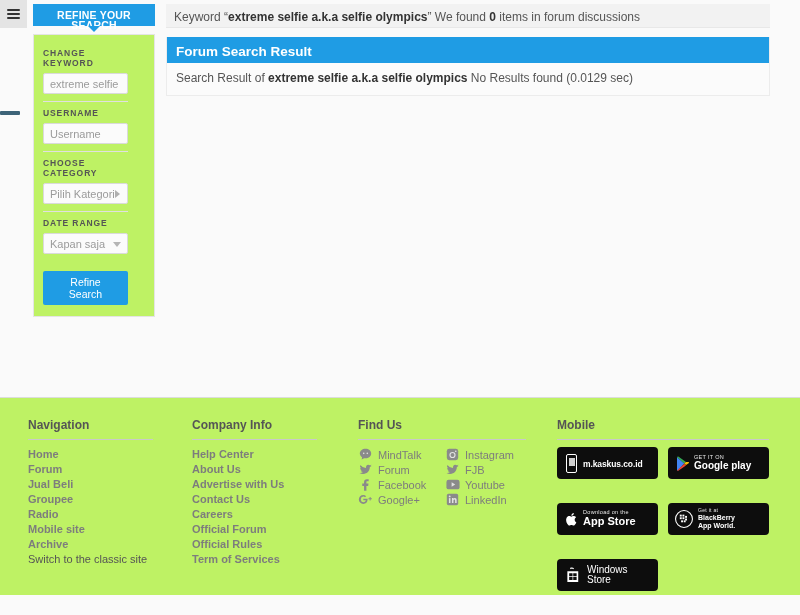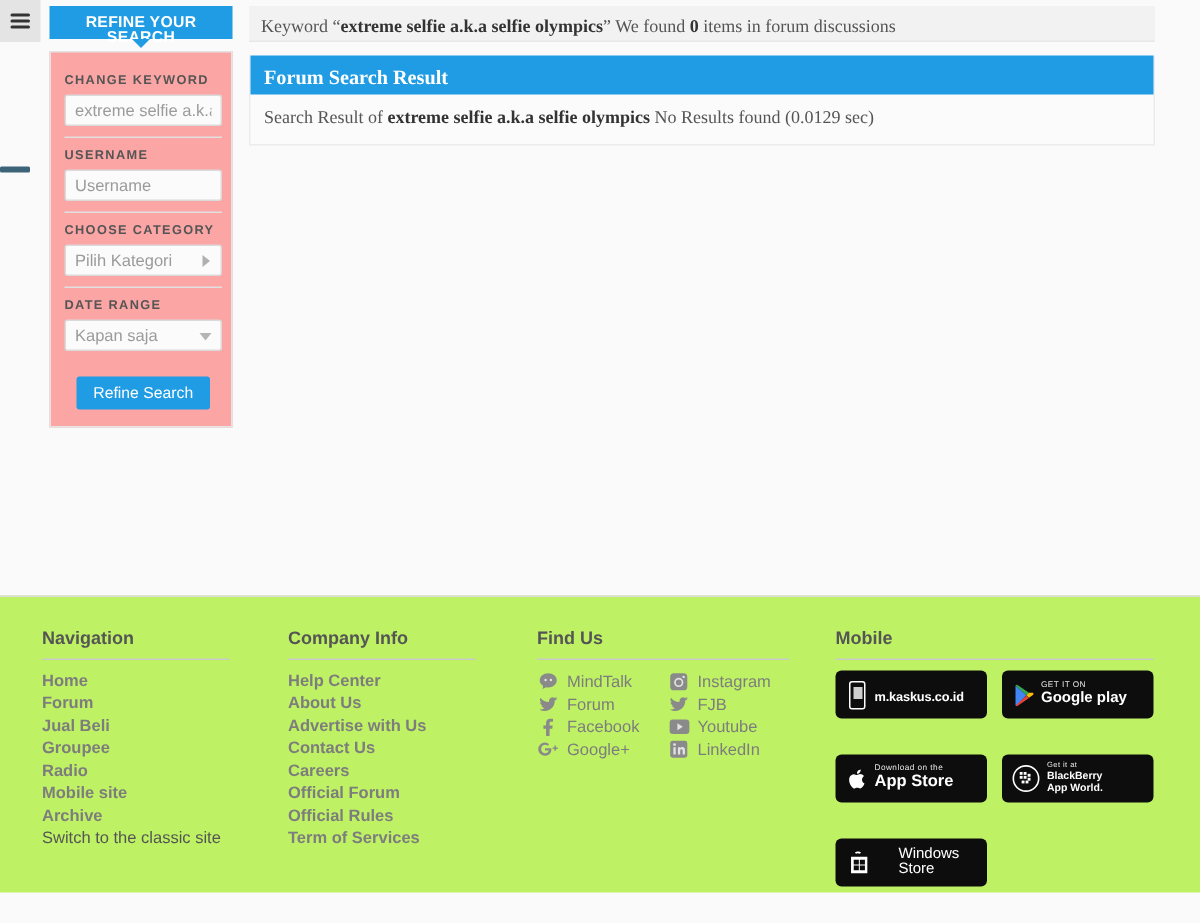--- a/index.html
+++ b/index.html
@@ -81,23 +81,23 @@
     margin-left: -6px;
     bottom: -6px;
     width: 0; height: 0;
     border-left: 6px solid transparent;
     border-right: 6px solid transparent;
     border-top: 6px solid #1f9ce4;
   }
 
   #refine-panel {
     margin-top: 8px;
-    background: #fca5a5;
+    background: #bef264;
     border: 1px solid #e4e4e4;
-    padding: 7px 6px 11px 9px;
+    padding: 7px 26px 11px 9px;
   }
 
   .field-group { padding: 6px 0 7px 0; }
   .field-group + .field-group {
     border-top: 1px solid #e0e0e0;
   }
 
   .field-label {
     font-size: 8.5px;
     font-weight: bold;
@@ -155,21 +155,20 @@
     padding: 5px 11px;
     cursor: pointer;
   }
 
   
   #main {
     position: absolute;
     left: 166px;
     top: 4px;
     width: 604px;
-    font-family: Liberation Serif, serif;
   }
 
   #keyword-bar {
     background: #f2f2f2;
     border-bottom: 1px solid #e8e8e8;
     padding: 6px 8px;
     font-size: 12px;
     color: #555;
     height: 24px;
   }
@@ -555,19 +554,19 @@
 
       <div class="badge">
         <span class="bico" style="margin:0 5px 0 8px;">
           <svg width="17" height="18" viewBox="0 0 18 19">
             <path fill="#fff" d="M2.5 5.5h11.5v11.5H2.5z"></path>
             <path fill="#0d0d0d" d="M4.4 7.6h3.6v3.3H4.4zM8.7 7.6h3.6v3.3H8.7zM4.4 11.6h3.6v3.3H4.4zM8.7 11.6h3.6v3.3H8.7z"></path>
             <path fill="#fff" d="M5.3 2.2c1.6-.9 3.3-.6 4.3.3l-.9.9c-.8-.6-1.9-.7-2.8-.1z"></path>
           </svg>
         </span>
         <span class="btxt">
-          <span class="b-line2" style="display:block;font-size:10px;line-height:10px;font-weight:normal;margin-left:12px;">Windows<br>Store</span>
+          <span class="b-line2" style="display:block;font-size:10px;line-height:10px;font-weight:normal;">Windows<br>Store</span>
         </span>
       </div>
 
     </div>
   </div>
 </div>
 
 </body></html>

